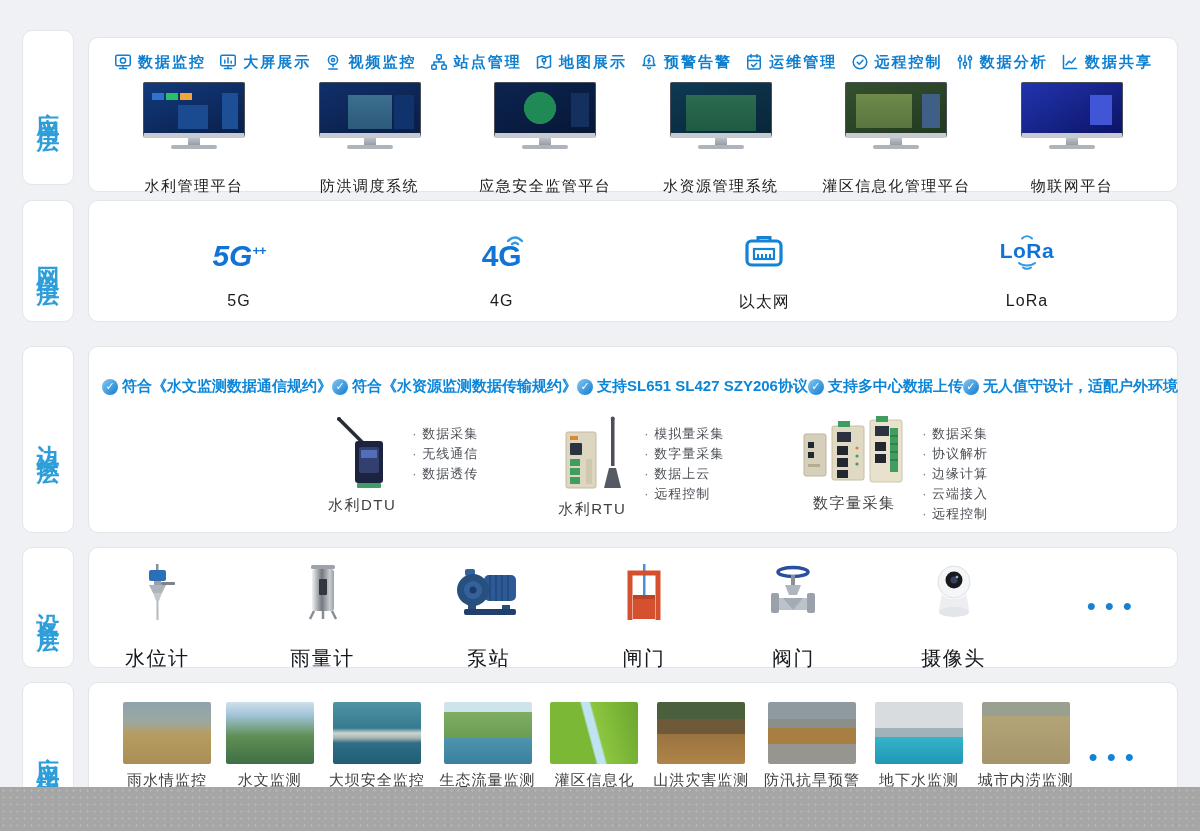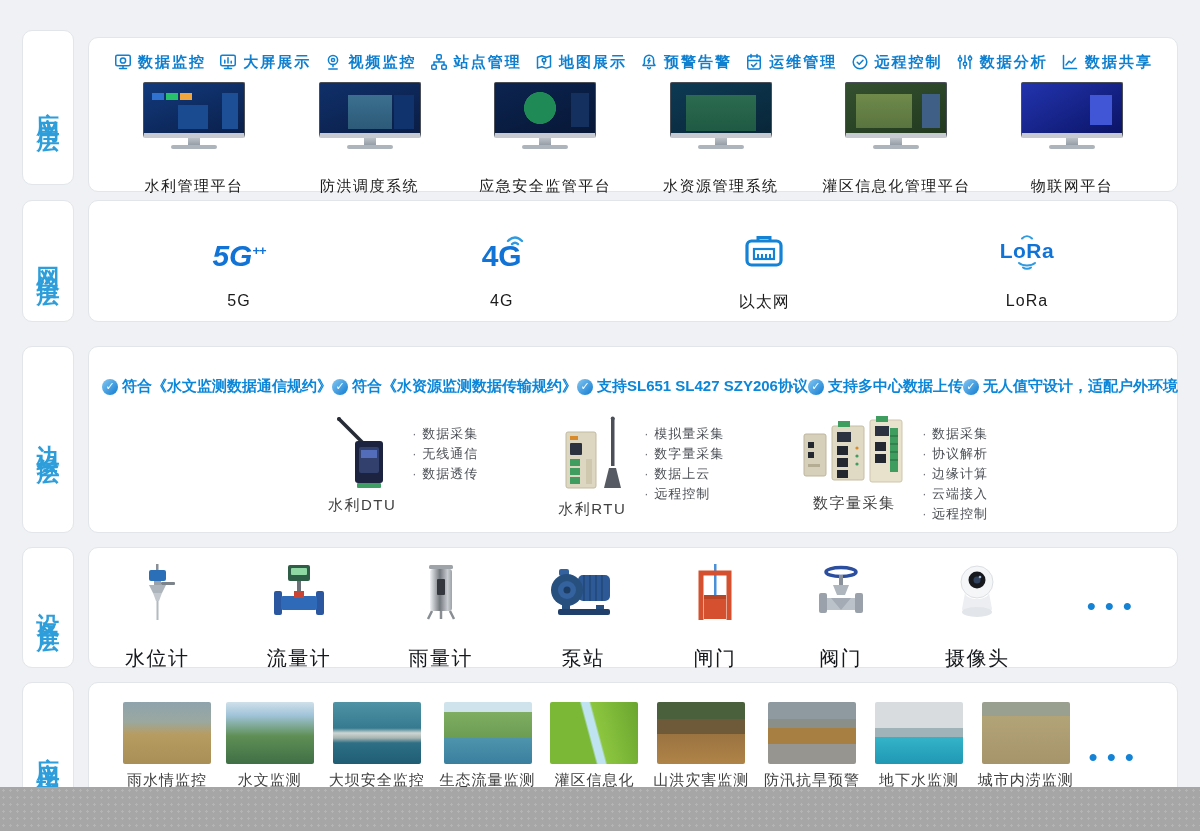--- a/index.html
+++ b/index.html
@@ -403,32 +403,20 @@
               <rect x="15" y="7" width="17" height="11" rx="2" fill="#2a6fb8"></rect>
               <rect x="20" y="18" width="7" height="4" fill="#9aa1a8"></rect>
               <rect x="27" y="19" width="14" height="3" rx="1" fill="#7d838b"></rect>
               <polygon points="15,22 32,22 28,30 19,30" fill="#aeb4bb"></polygon>
               <polygon points="19,30 28,30 25,38 22,38" fill="#c3c8ce"></polygon>
               <rect x="22.5" y="38" width="2" height="19" fill="#b4bac0"></rect>
             </svg></span>
         <div class="dlabel">水位计</div>
       </div>
       <div class="device">
-        <span><svg width="56" height="58" viewBox="0 0 56 58">
-              <rect x="17" y="2" width="22" height="16" rx="2" fill="#2e5e46"></rect>
-              <rect x="20" y="5" width="16" height="7" rx="1" fill="#8fd8a4"></rect>
-              <rect x="26" y="18" width="4" height="10" fill="#6b7178"></rect>
-              <rect x="3" y="28" width="8" height="24" rx="2" fill="#2a57a0"></rect>
-              <rect x="45" y="28" width="8" height="24" rx="2" fill="#2a57a0"></rect>
-              <rect x="10" y="33" width="36" height="14" rx="2" fill="#2f6ab8"></rect>
-              <rect x="23" y="28" width="10" height="7" fill="#c94434"></rect>
-            </svg></span>
-        <div class="dlabel">流量计</div>
-      </div>
-      <div class="device">
         <span><svg width="42" height="58" viewBox="0 0 42 58">
               <defs>
                 <linearGradient id="steel" x1="0" x2="1" y1="0" y2="0">
                   <stop offset="0" stop-color="#f0f2f4"></stop>
                   <stop offset="0.45" stop-color="#73787e"></stop>
                   <stop offset="0.8" stop-color="#c9cdd2"></stop>
                   <stop offset="1" stop-color="#9ca2a8"></stop>
                 </linearGradient>
               </defs>
               <rect x="9" y="2" width="24" height="4" rx="1.5" fill="#9da3a9"></rect>

